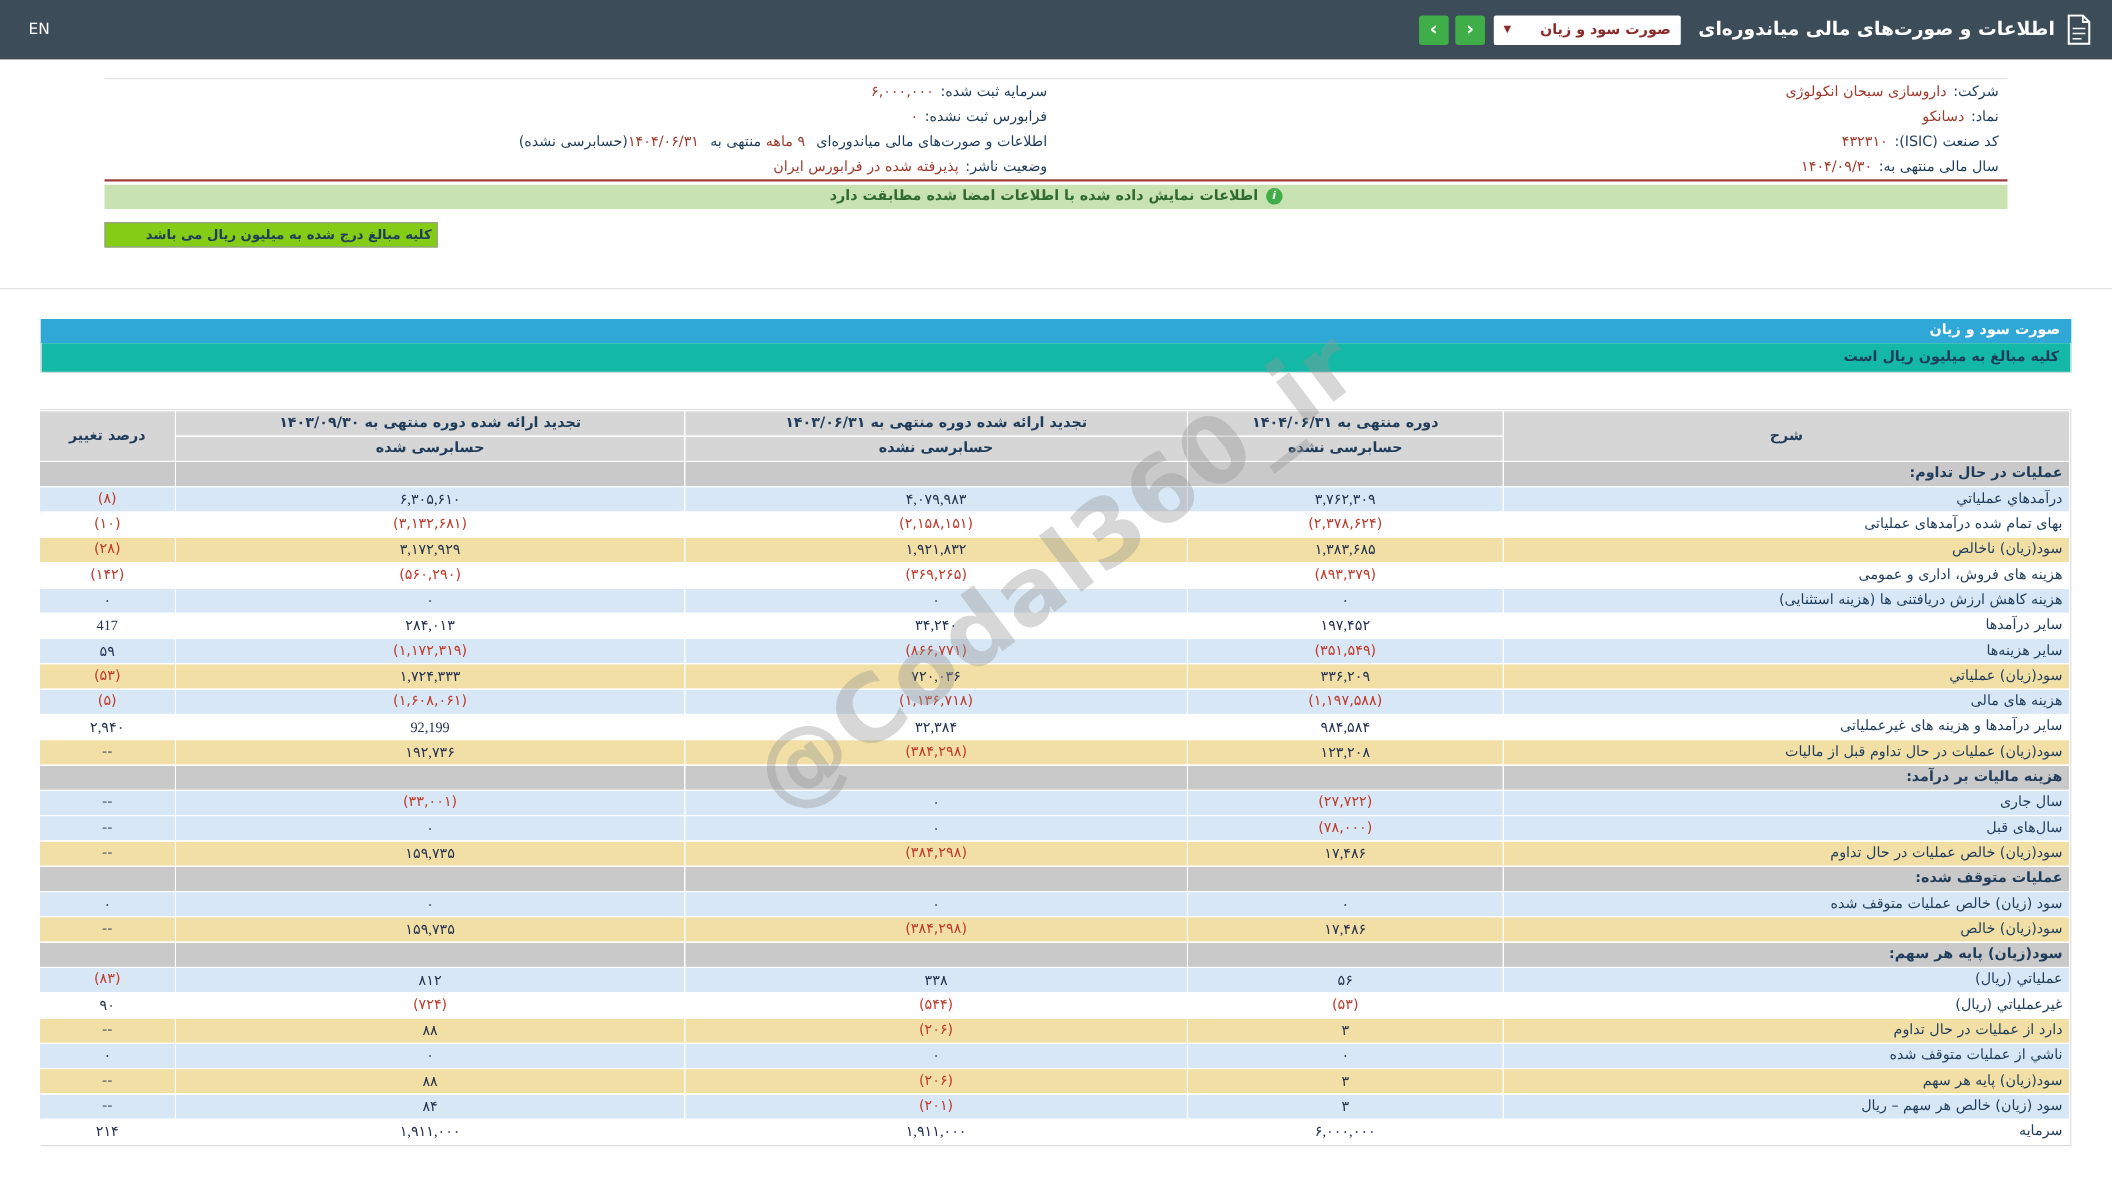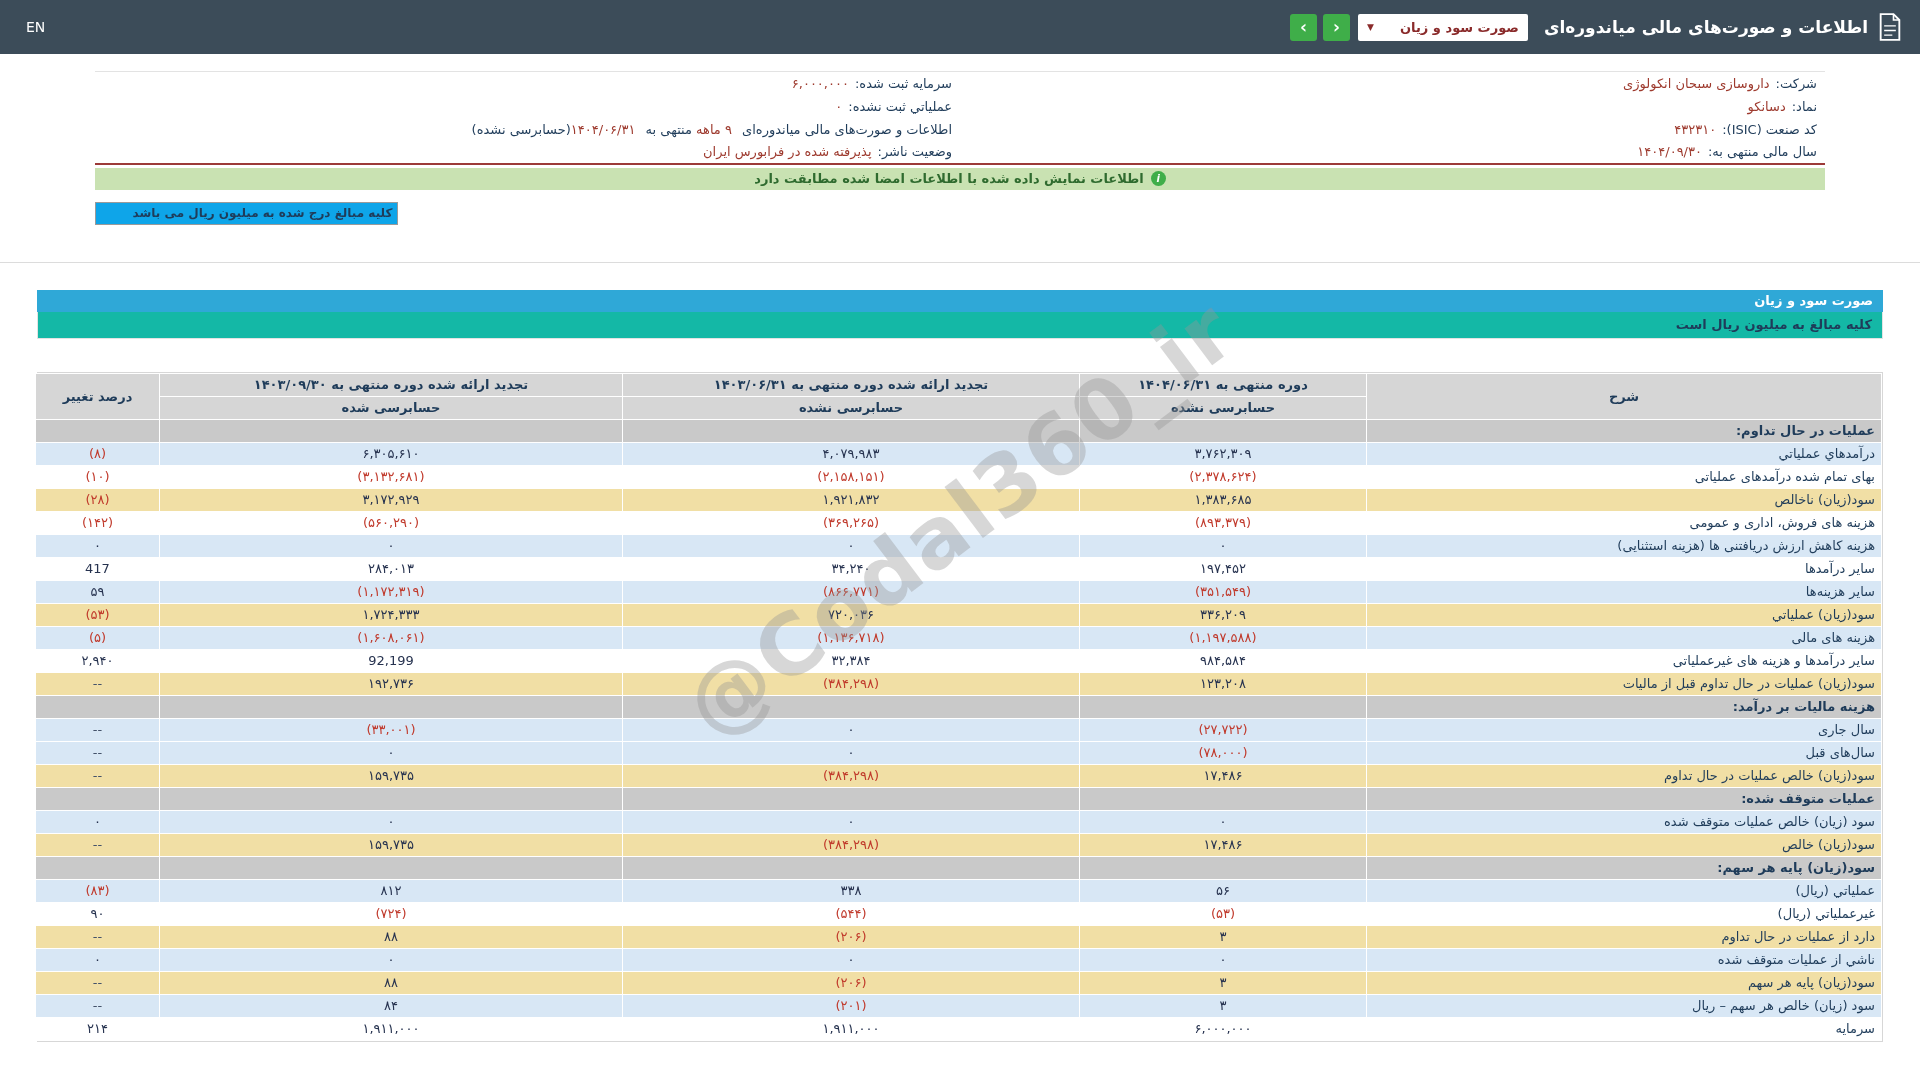--- a/index.html
+++ b/index.html
@@ -54,21 +54,21 @@
   }
   .info-badge {
     width: 15px; height: 15px; border-radius: 50%; background: #3fae49; color: #fff;
     font-size: 10px; font-weight: bold; font-style: italic;
     display: inline-flex; align-items: center; justify-content: center;
   }
 
   .note-box {
     margin: 12px auto 0 95px; 
     width: 303px; height: 23px;
-    border: 1px solid #9a9a9a; background: #0ea5e9;
+    border: 1px solid #9a9a9a; background: #84cc16;
     display: flex; align-items: center; justify-content: center;
     font-size: 12px; font-weight: bold; color: #1f3c5a; padding-left: 32px;
   }
 
   .page-divider { margin-top: 37px; border-top: 1px solid #dcdcdc; width: 100%; }
 
   
   .statement { margin: 27px 37px 0; position: relative; }
   .sec-title {
     background: #2fa8d7; color: #fff; height: 22px;
@@ -83,21 +83,21 @@
   .table-frame { margin-top: 33px; border: 1px solid #d7d7d7; }
   .stmt-table { width: 100%; border-collapse: collapse; table-layout: fixed; }
   .stmt-table th, .stmt-table td {
     border: 1px solid #fff; height: 23px; font-size: 13px;
     padding: 0 6px; vertical-align: middle; overflow: hidden;
   }
   .stmt-table th { background: #d6d6d6; color: #1f3c5a; font-weight: bold; text-align: center; }
   .cell-label { text-align: right; color: #1f3c5a; }
   .num { text-align: center; direction: ltr; unicode-bidi: isolate; }
   .neg { color: #c0392b; }
-  .pos { color: #26324f; }
+  .pos { color: #26324f; font-family: Liberation Serif, serif; }
   .dash { color: #44526a; }
   .row-blue { background: #d8e7f5; }
   .row-white { background: #ffffff; }
   .row-yellow { background: #f1dfa5; }
   .row-section { background: #c9c9c9; }
   .row-section .cell-label { font-weight: bold; padding-left: 37px; }
 
   
   .watermark {
     position: absolute; left: 625px; top: 470px; width: 670px;
@@ -138,21 +138,21 @@
 
   <section class="info-wrap">
     <table class="info-table">
       <tbody>
           <tr>
             <td><span class="lbl">شرکت:</span><span class="val">داروسازی سبحان انکولوژی</span></td>
             <td><span class="lbl">سرمایه ثبت شده:</span><span class="val">۶,۰۰۰,۰۰۰</span></td>
           </tr>
           <tr>
             <td><span class="lbl">نماد:</span><span class="val">دسانکو</span></td>
-            <td><span class="lbl">عملیاتي ثبت نشده:</span><span class="val">۰</span></td>
+            <td><span class="lbl">فرابورس ثبت نشده:</span><span class="val">۰</span></td>
           </tr>
           <tr>
             <td><span class="lbl">کد صنعت (ISIC):</span><span class="val">۴۳۲۳۱۰</span></td>
             <td><span class="lbl">اطلاعات و صورت‌های مالی میاندوره‌ای </span><span class="val">۹ ماهه</span><span class="lbl"> منتهی به </span><span class="val">۱۴۰۴/۰۶/۳۱</span><span class="lbl">(حسابرسی نشده)</span></td>
           </tr>
           <tr>
             <td><span class="lbl">سال مالی منتهی به:</span><span class="val">۱۴۰۴/۰۹/۳۰</span></td>
             <td><span class="lbl">وضعیت ناشر:</span><span class="val">پذیرفته شده در فرابورس ایران</span></td>
           </tr>
         </tbody>

